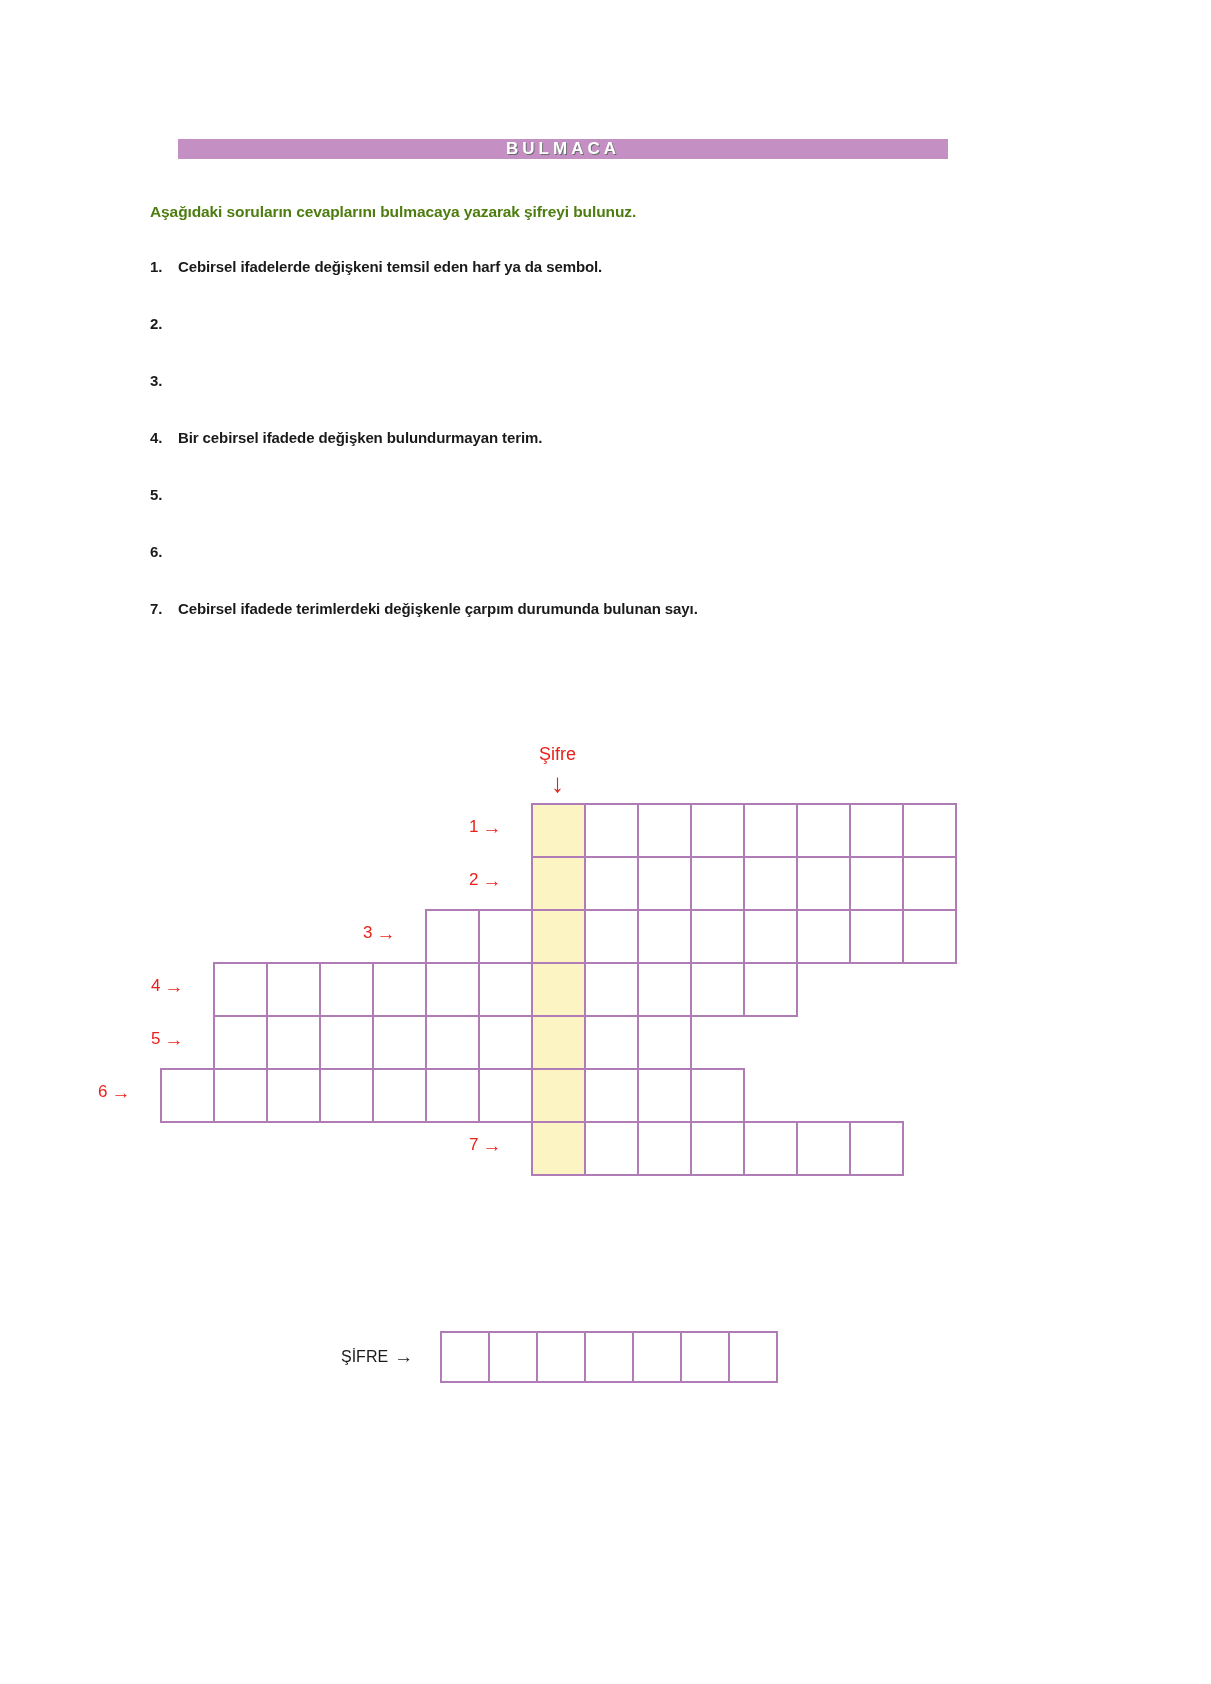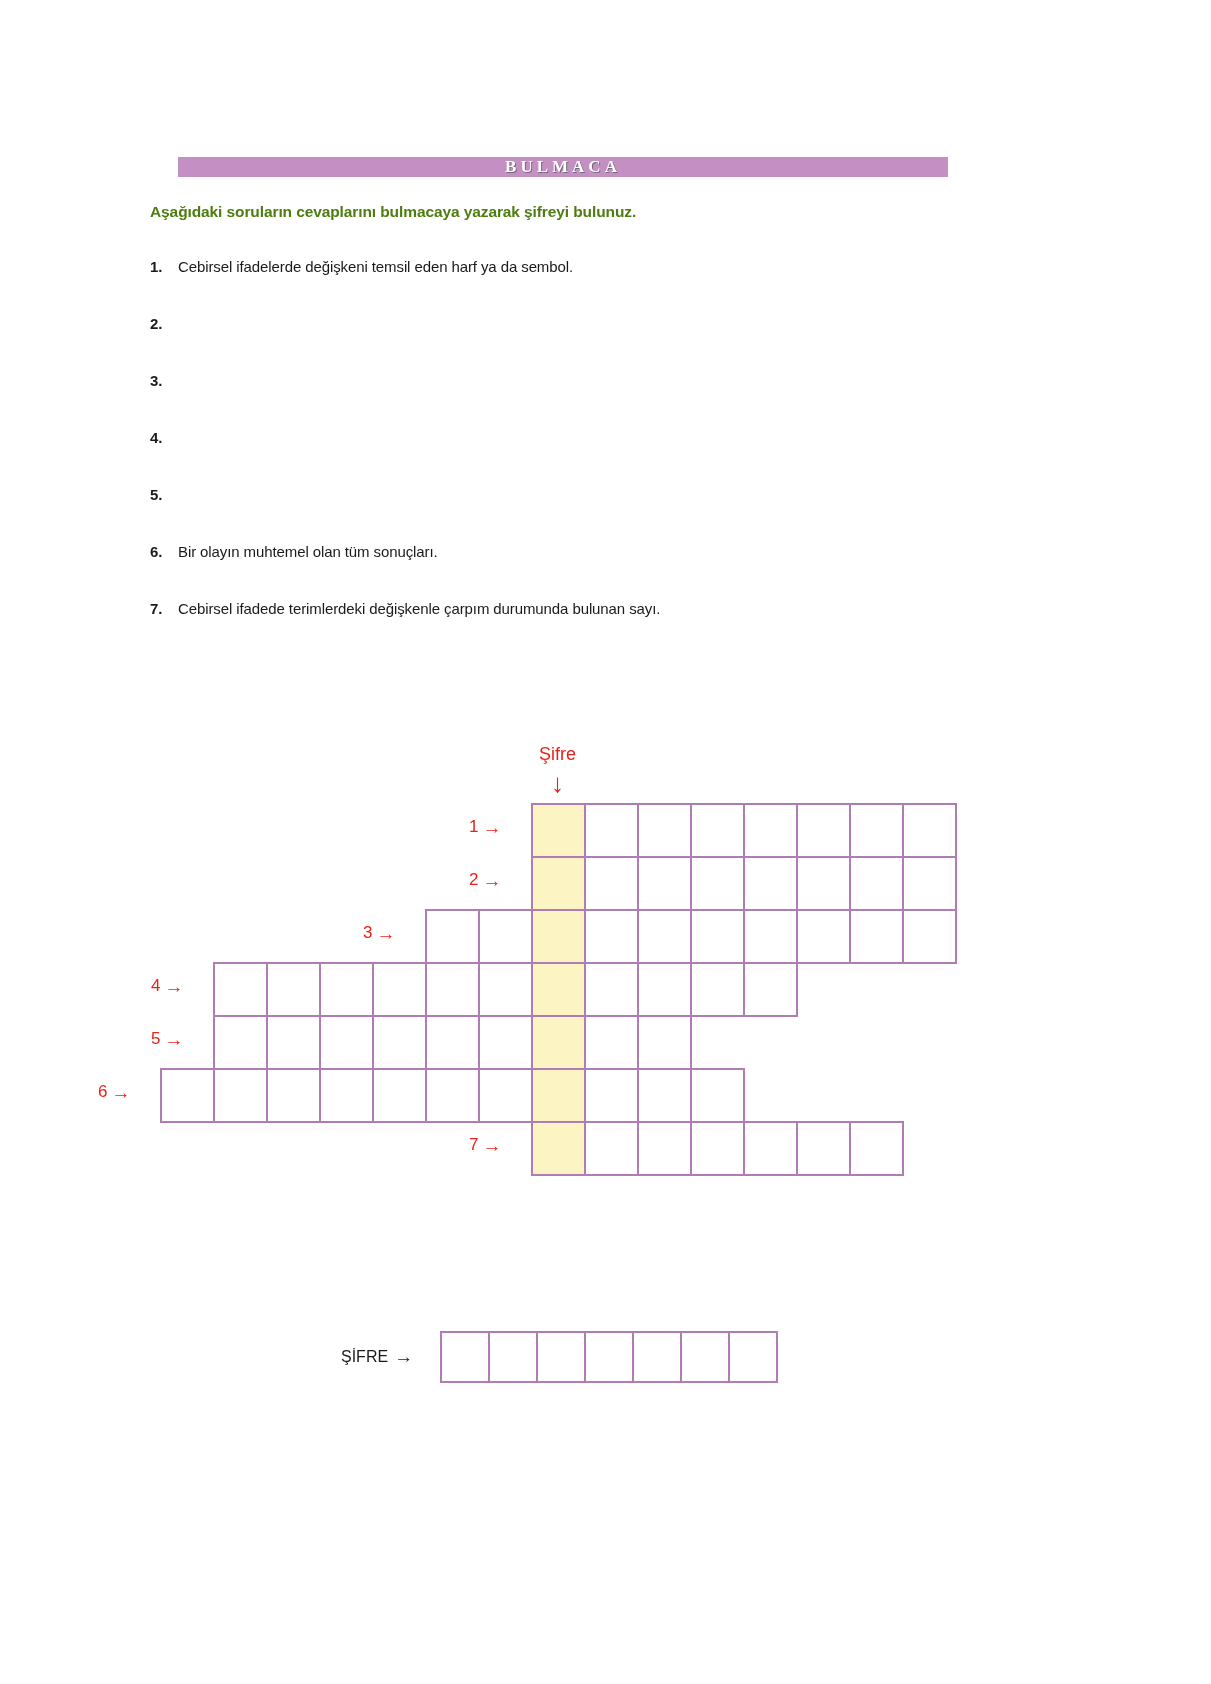--- a/index.html
+++ b/index.html
@@ -11,21 +11,21 @@
     position:relative;
     overflow:hidden;
   }
   .page{position:absolute;inset:0;}
 
   
   .banner{
     position:absolute;
     left:126px; top:139px;
     width:874px; height:38px;
-    display:flex; align-items:flex-end;font-family:Liberation Serif, serif;
+    display:flex; align-items:flex-start;
   }
   .banner-cap{
     width:48px;
     background:#92278f;
     flex:0 0 auto;
   }
   .banner-gap{width:4px;background:#ffffff;flex:0 0 auto;}
   .banner-body{
     flex:1 1 auto;
     background:#c490c4;
@@ -61,21 +61,21 @@
     height:57px;
     font-size:15px;
     color:#1a1a1a;
   }
   .q-num{
     width:28px;
     flex:0 0 auto;
     font-weight:bold;
     font-size:15px;
   }
-  .q-text{flex:1 1 auto;letter-spacing:-0.1px;}
+  .q-text{flex:1 1 auto;letter-spacing:-0.1px;font-weight:bold;}
 
   
   .crossword{
     position:absolute;
     left:0; top:0;
     width:1211px;height:1684px;
     pointer-events:none;
   }
   .cw-inner{position:absolute;left:0;top:0;}
 
@@ -163,27 +163,27 @@
         <span class="q-text">Cebirsel ifadelerde değişkeni temsil eden harf ya da sembol.</span>
       </div>
       <div class="q-row">
         <span class="q-num">2.</span>
       </div>
       <div class="q-row">
         <span class="q-num">3.</span>
       </div>
       <div class="q-row">
         <span class="q-num">4.</span>
+        <span class="q-text">Bir cebirsel ifadede değişken bulundurmayan terim.</span>
       </div>
       <div class="q-row">
         <span class="q-num">5.</span>
       </div>
       <div class="q-row">
         <span class="q-num">6.</span>
-        <span class="q-text">Bir olayın muhtemel olan tüm sonuçları.</span>
       </div>
       <div class="q-row">
         <span class="q-num">7.</span>
         <span class="q-text">Cebirsel ifadede terimlerdeki değişkenle çarpım durumunda bulunan sayı.</span>
       </div>
     </div>
 
   <div class="crossword">
     <div class="cw-inner" id="cw-inner">
         <div class="sifre-label" style="left: 539px; top: 744px;">Şifre</div>

